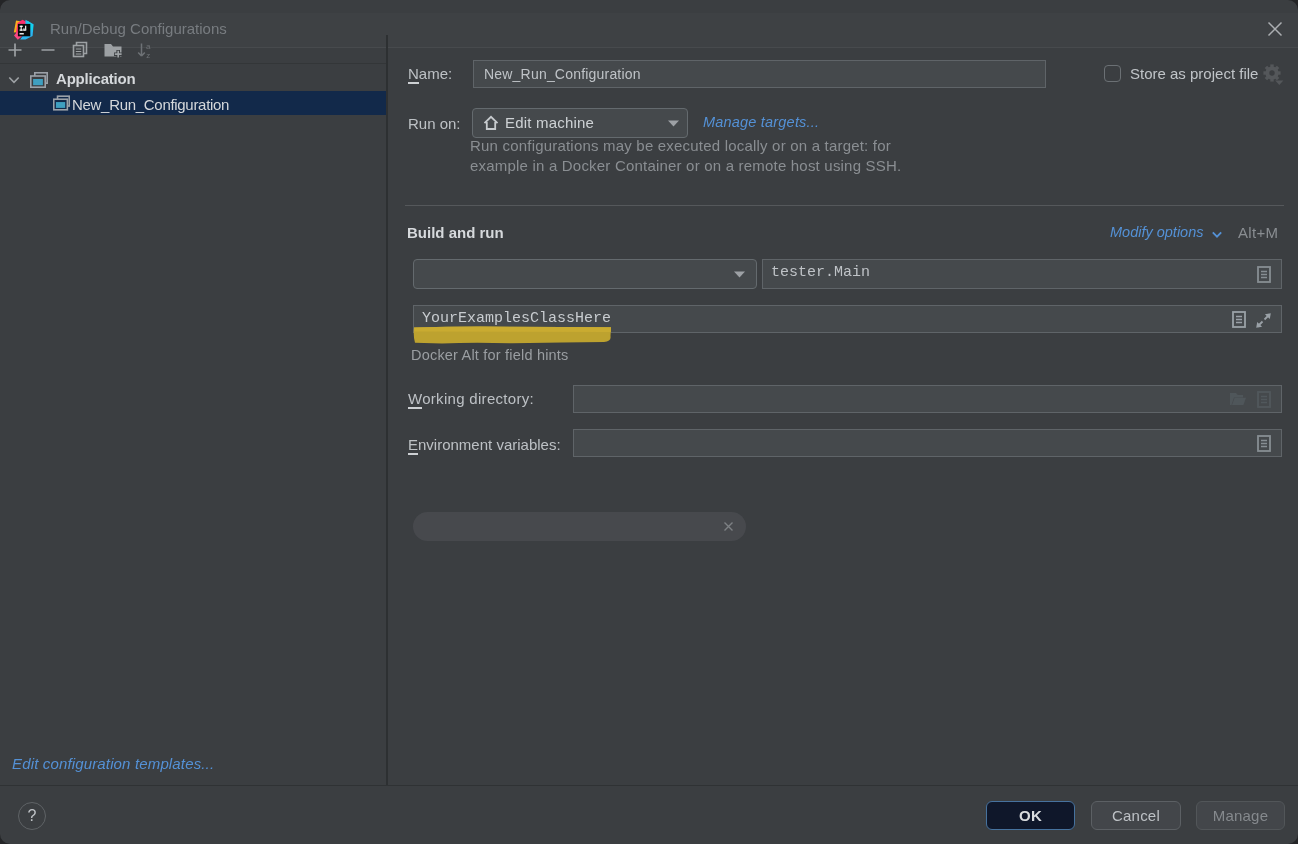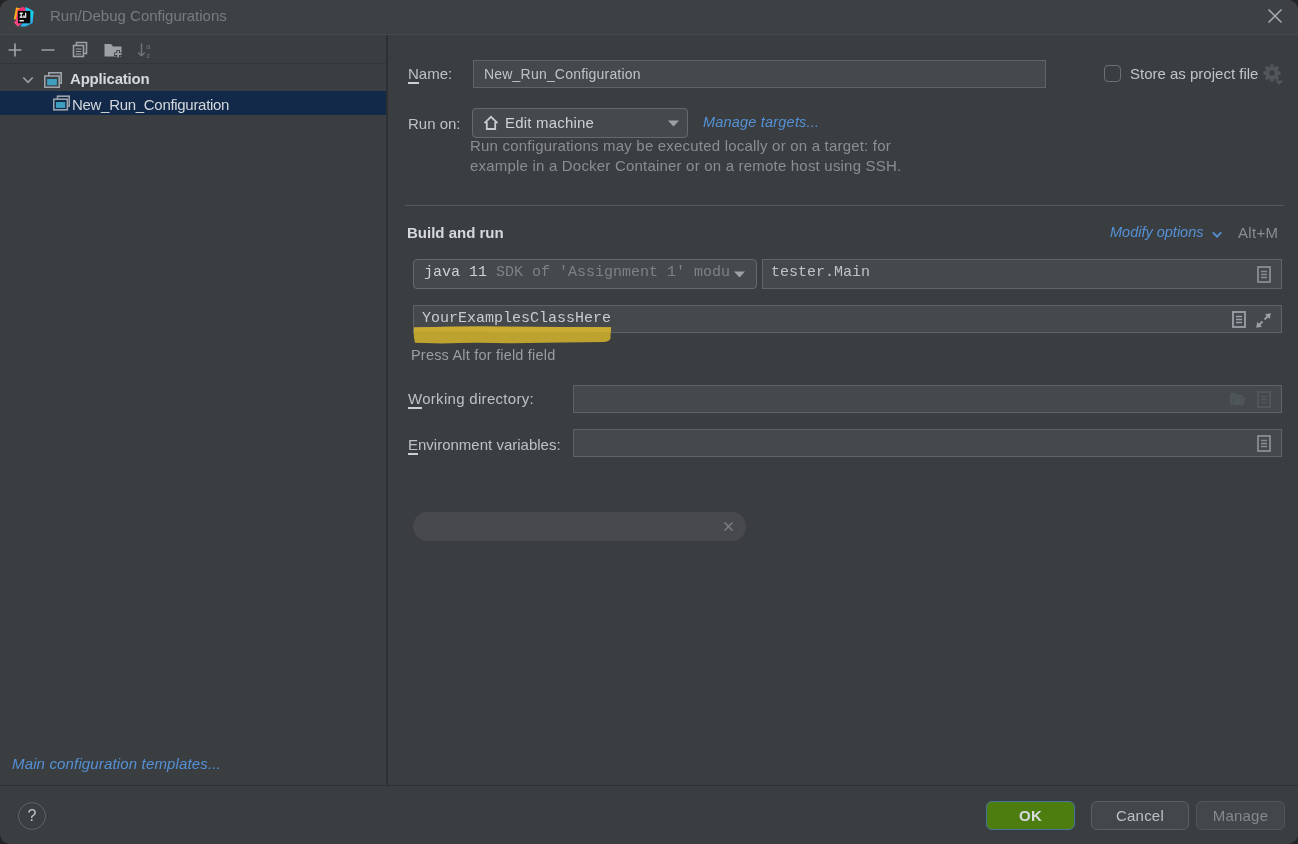--- a/index.html
+++ b/index.html
@@ -3,50 +3,50 @@
 <meta charset="utf-8">
 <style>
 * { margin:0; padding:0; box-sizing:border-box; }
 html,body { width:1298px; height:844px; background:#242527; overflow:hidden;
   font-family:"Liberation Sans",sans-serif; font-size:14px; letter-spacing:0.2px; color:#bdc1c5; }
 #dlg { position:absolute; left:0; top:0; width:1298px; height:844px;
   background:#3b3e41; border-radius:10px; overflow:hidden; }
 .abs { position:absolute; }
 
 
-#titlebar { position:absolute; left:0; top:0; width:1298px; height:35px; background:#3e4144; }
+#titlebar { position:absolute; left:0; top:13px; width:1298px; height:35px; background:#3e4144; }
 #titlebar .tline { position:absolute; left:0; bottom:0; width:100%; height:1px; background:#474a4d; }
 #title-text { position:absolute; left:50px; top:7px; font-size:15px; letter-spacing:0; color:#787c80; }
 #close-x { position:absolute; right:14px; top:7px; width:18px; height:18px; }
 
 
 #leftsep { position:absolute; left:0; top:63px; width:387px; height:1px; background:#333638; }
 #vdivider { position:absolute; left:386px; top:35px; width:2px; height:750px; background:#2d3032; }
 .ticon { position:absolute; top:41px; width:18px; height:18px; }
 
 
-#row-app { position:absolute; left:15px; top:69px; width:386px; height:22px; }
+#row-app { position:absolute; left:1px; top:69px; width:386px; height:22px; }
 #row-sel { position:absolute; left:0; top:91px; width:386px; height:24px; background:#12294a; }
 .treetext { color:#d5d8db; font-size:15px; letter-spacing:-0.3px; }
 
 
 .label { position:absolute; color:#bdc1c5; font-size:15px; letter-spacing:0; }
 .field { position:absolute; background:#45494c; border:1px solid #5f6468; }
 .combo { position:absolute; background:#45494c; border:1px solid #646a6e; border-radius:4px; }
 .link { color:#5491d6;font-style:italic; }
 .gray { color:#8a8e92; }
 .mono { font-family:"Liberation Mono",monospace; font-size:15px; letter-spacing:0; }
 .mn { border-bottom:2px solid #cdd0d3; }
 
 
 #footsep { position:absolute; left:0; top:785px; width:1298px; height:1px; background:#2f3234; }
 .btn { position:absolute; top:801px; height:29px; border-radius:6px; font-size:15px;
   display:flex; align-items:center; justify-content:center; }
-#btn-ok { left:986px; width:89px; background:#4d7c0f; border:1px solid #46729e; color:#d8dbde; font-weight:bold; }
-#btn-cancel { left:1091px; width:98px; background:#43464a; border:1px solid #5c6064; color:#bdc1c5; }
+#btn-ok { left:986px; width:89px; background:#0f172a; border:1px solid #46729e; color:#d8dbde; font-weight:bold; }
+#btn-cancel { left:1091px; width:90px; background:#43464a; border:1px solid #5c6064; color:#bdc1c5; }
 #btn-apply { left:1196px; width:89px; background:#43464a; border:1px solid #525659; color:#85898d; }
 #helpbtn { position:absolute; left:18px; top:802px; width:28px; height:28px; border-radius:50%;
   border:1px solid #5f6366; color:#c0c4c8; font-size:16px; display:flex; align-items:center; justify-content:center; }
 </style>
 </head>
 <body>
 <div id="dlg">
 
   <div id="titlebar">
     <svg class="abs" style="left:13px;top:6px" width="21" height="21" viewBox="0 0 21 21">
@@ -159,21 +159,20 @@
 
   <div class="abs" style="left:405px;top:205px;width:879px;height:1px;background:#55585b"></div>
   <div class="abs" style="left:407px;top:224px;font-weight:bold;color:#d6d9dc;font-size:15px;letter-spacing:0">Build and run</div>
   <div class="abs link" style="left:1110px;top:224px;font-size:14.5px;letter-spacing:0">Modify options</div>
   <svg class="abs" style="left:1211px;top:230px" width="12" height="10" viewBox="0 0 12 10">
       <path d="M1.8 2.3 L6 6.7 L10.2 2.3" fill="none" stroke="#5491d6" stroke-width="1.8"></path>
     </svg>
   <div class="abs gray" style="left:1238px;top:224px;font-size:15px;letter-spacing:0.3px">Alt+M</div>
 
   <div class="combo" style="left:413px;top:259px;width:344px;height:30px"></div>
-  <div class="abs mono" style="left:424px;top:264px;color:#ccd0d3;white-space:pre">java 11<span style="color:#7e8285"> SDK of 'Assignment 1' modu</span></div>
   <svg class="abs" style="left:732px;top:269px" width="15" height="11" viewBox="0 0 15 11">
       <path d="M2 2.5 L7.5 8.5 L13 2.5 Z" fill="#9da1a5"></path>
     </svg>
 
   <div class="field" style="left:762px;top:259px;width:520px;height:30px"></div>
   <div class="abs mono" style="left:771px;top:264px;color:#bfc3c7">tester.Main</div>
   <svg class="abs" style="left:1257px;top:266px" width="14" height="17" viewBox="0 0 14 17">
     <rect x="1" y="1" width="12" height="15" fill="none" stroke="#878e93" stroke-width="1.8"></rect>
     <path d="M4 5.5 H10 M4 8.5 H10 M4 11.5 H10" stroke="#878e93" stroke-width="1.3"></path>
   </svg>
@@ -189,21 +188,21 @@
     <path d="M4 5.5 H10 M4 8.5 H10 M4 11.5 H10" stroke="#9aa1a7" stroke-width="1.3"></path>
   </svg>
   <svg class="abs" style="left:1255px;top:312px" width="17" height="17" viewBox="0 0 17 17">
     <g stroke="#9aa1a7" stroke-width="1.8" fill="#9aa1a7">
       <path d="M9.5 7.5 L14.5 2.5" fill="none"></path>
         <path d="M15.8 1.2 L9.9 2.2 L14.8 7.1 Z" stroke="none"></path>
       <path d="M7.5 9.5 L2.5 14.5" fill="none"></path>
         <path d="M1.2 15.8 L7.1 14.8 L2.2 9.9 Z" stroke="none"></path>
     </g>
   </svg>
-  <div class="abs" style="left:411px;top:347px;color:#9a9ea2;font-size:14.5px;letter-spacing:0.2px">Press Alt for field field</div>
+  <div class="abs" style="left:411px;top:347px;color:#9a9ea2;font-size:14.5px;letter-spacing:0.2px">Docker Alt for field hints</div>
 
   <div class="label" style="left:408px;top:390px;letter-spacing:0.3px"><span class="mn">W</span>orking directory:</div>
   <div class="field" style="left:573px;top:385px;width:709px;height:28px"></div>
   <svg class="abs" style="left:1229px;top:391px" width="18" height="16" viewBox="0 0 18 16">
     <path d="M1 2 H7 L8.8 4 H14 V6.5 H5 L2.5 14 H1 Z" fill="#4f565a"></path>
     <path d="M3 14 L5.6 6.8 H17 L14.4 14 Z" fill="#4f565a"></path>
   </svg>
   <svg class="abs" style="left:1257px;top:391px" width="14" height="17" viewBox="0 0 14 17">
     <rect x="1" y="1" width="12" height="15" fill="none" stroke="#51585c" stroke-width="1.8"></rect>
     <path d="M4 5.5 H10 M4 8.5 H10 M4 11.5 H10" stroke="#51585c" stroke-width="1.3"></path>
@@ -214,20 +213,20 @@
   <svg class="abs" style="left:1257px;top:435px" width="14" height="17" viewBox="0 0 14 17">
     <rect x="1" y="1" width="12" height="15" fill="none" stroke="#878e93" stroke-width="1.8"></rect>
     <path d="M4 5.5 H10 M4 8.5 H10 M4 11.5 H10" stroke="#878e93" stroke-width="1.3"></path>
   </svg>
 
   <div class="abs" style="left:413px;top:512px;width:333px;height:29px;background:#47494d;border-radius:14.5px"></div>
   <svg class="abs" style="left:722px;top:520px" width="13" height="13" viewBox="0 0 13 13">
       <path d="M2.5 2.5 L10.5 10.5 M10.5 2.5 L2.5 10.5" stroke="#7d8184" stroke-width="1.4"></path>
     </svg>
 
-  <div class="abs link" style="left:12px;top:755px;font-size:15px;letter-spacing:0.15px">Main configuration templates...</div>
+  <div class="abs link" style="left:12px;top:755px;font-size:15px;letter-spacing:0.15px">Edit configuration templates...</div>
   <div id="footsep"></div>
   <div id="helpbtn">?</div>
   <div class="btn" id="btn-ok">OK</div>
   <div class="btn" id="btn-cancel">Cancel</div>
   <div class="btn" id="btn-apply">Manage</div>
 
 </div>
 
 </body></html>

